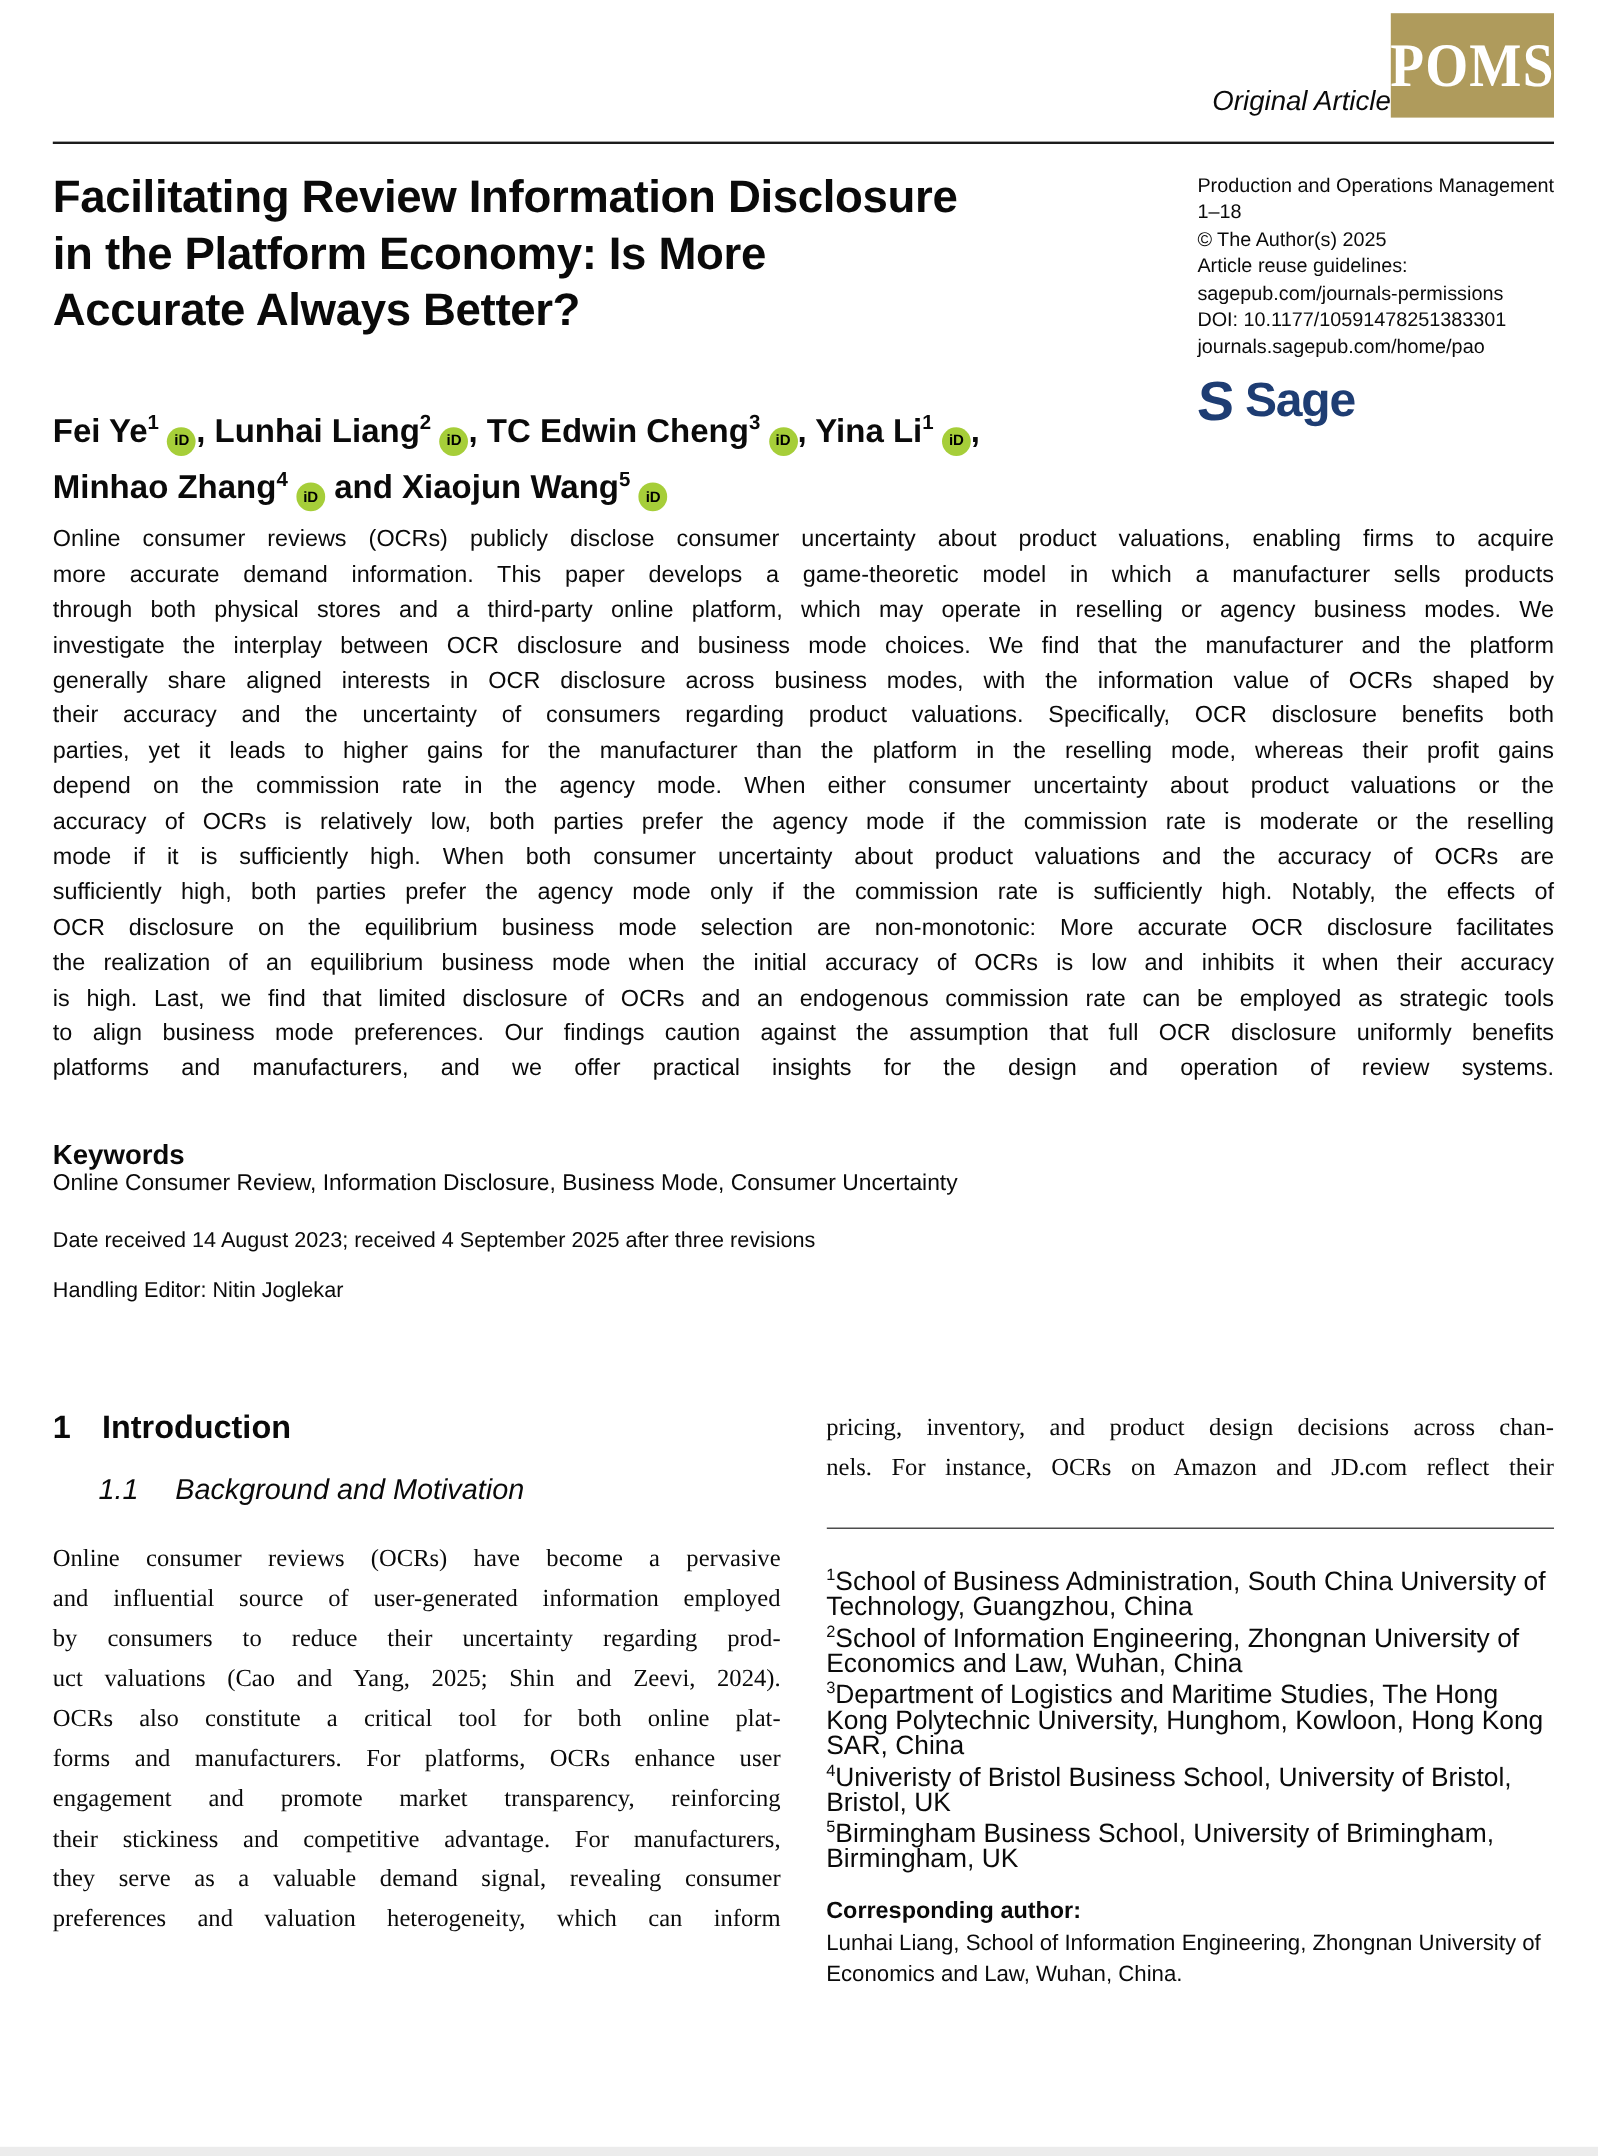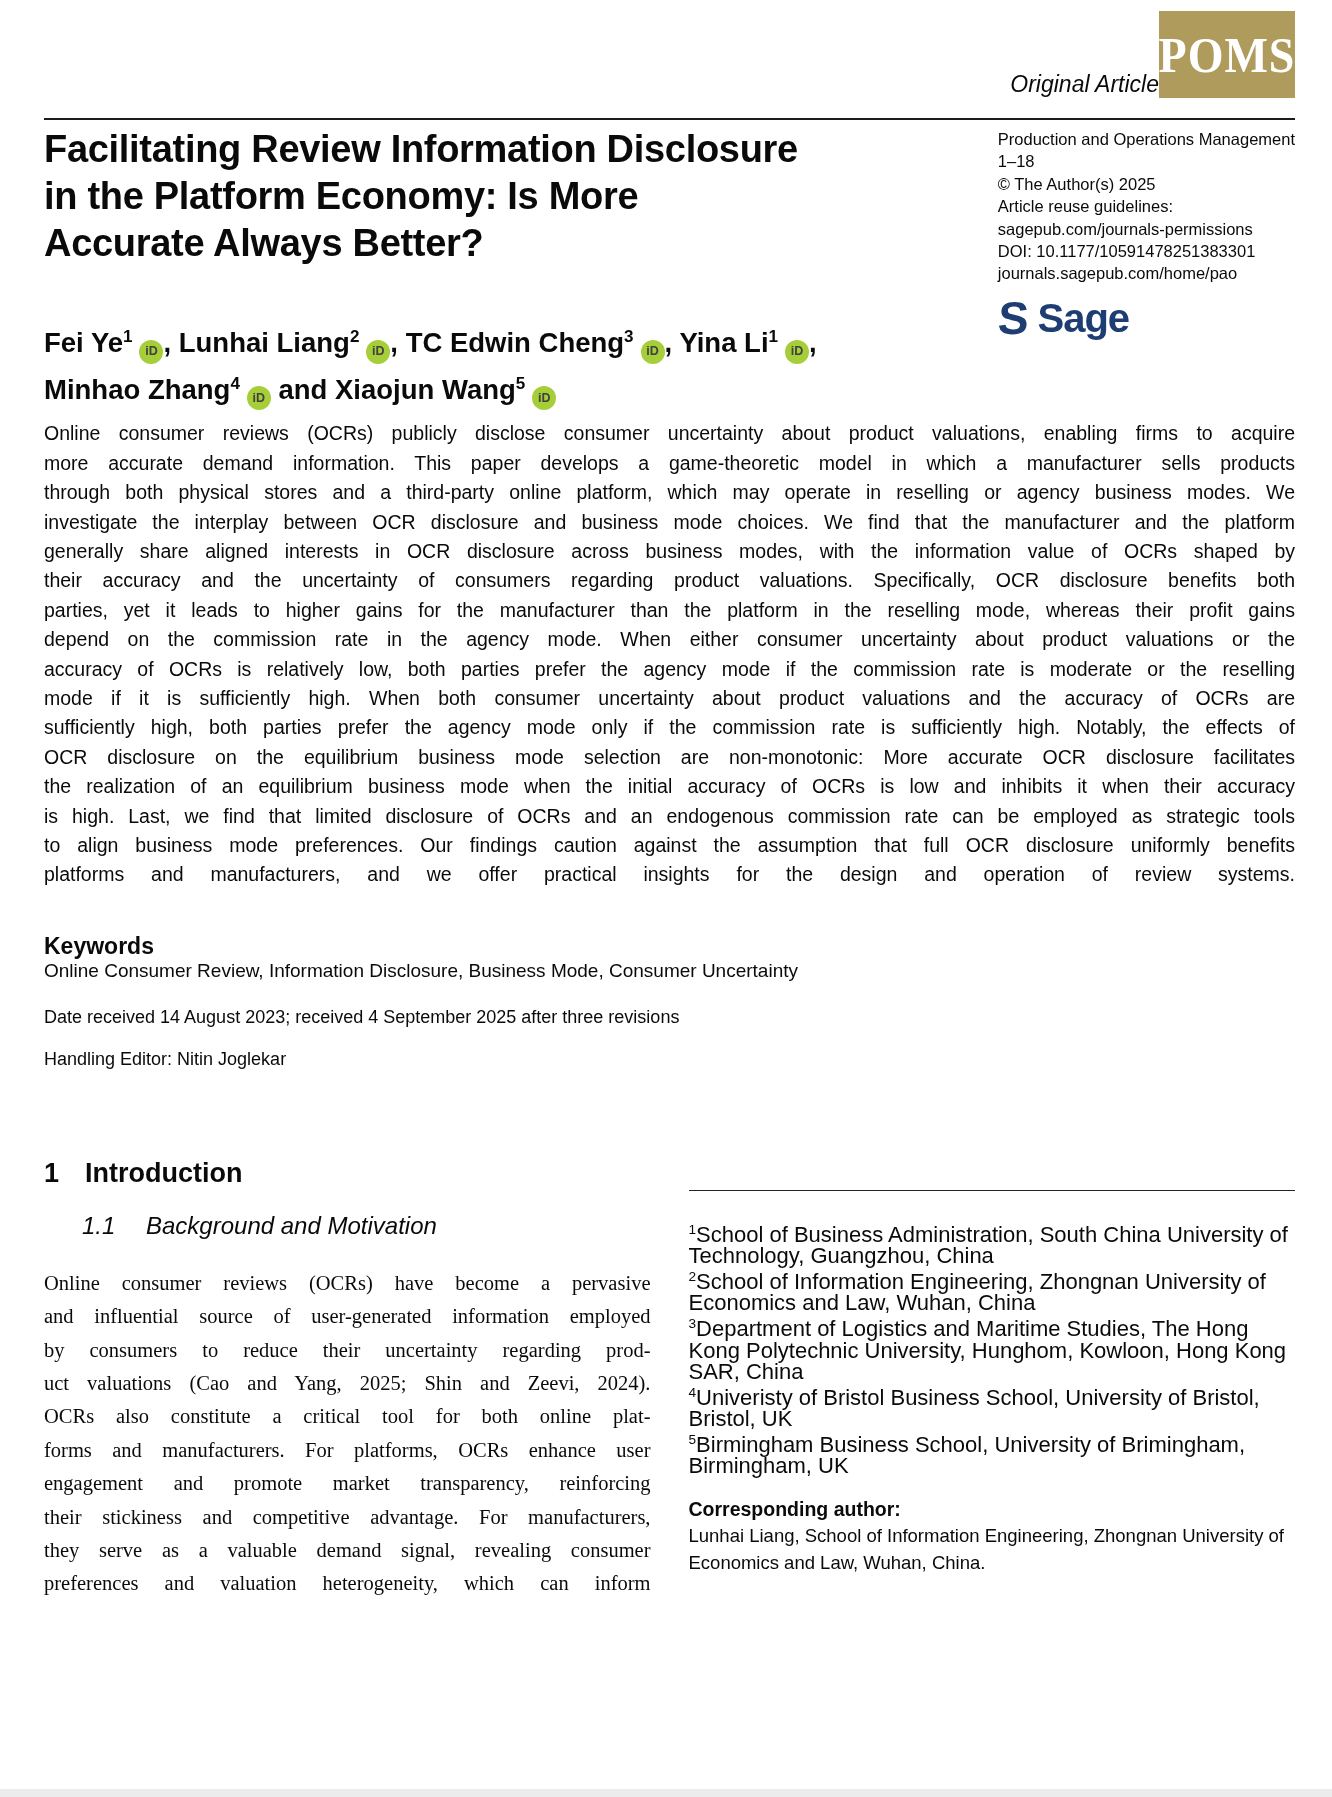--- a/index.html
+++ b/index.html
@@ -21,36 +21,36 @@
     background:var(--poms_gold, #AF9B5C);
     display:flex; align-items:center; justify-content:center;
   }
   .poms-text {
     font-family:"Liberation Serif", serif; font-weight:700;
     font-size:46px; color:#ffffff; letter-spacing:1px; transform:scaleY(1.12);
   }
   .top-rule { border-top:2.5px solid #1c1c1c; margin-top:20px; }
 
   
-  .title-row { display:flex; justify-content:space-between; margin-top:6px;gap:18px; }
+  .title-row { display:flex; justify-content:space-between; margin-top:22px;gap:18px; }
   .title-left { width:960px; }
   .article-title { font-size:38px; font-weight:700; line-height:47px; letter-spacing:-0.3px; }
   .journal-col { width:302px; }
   .journal-info { font-size:16.5px; line-height:22.4px; padding-top:2px; }
   .journal-info div { white-space:nowrap; }
   .sage-logo { margin-top:10px; display:flex; align-items:center; }
   .sage-s { font-size:46px; font-weight:800; color:var(--sage_navy,#1E3D73); line-height:1; transform:skewX(-4deg); }
   .sage-word { font-size:40px; font-weight:700; color:var(--sage_navy,#1E3D73); margin-left:9px; letter-spacing:-1px; line-height:1; }
 
   
   .authors { margin-top:50px; font-size:27.5px; font-weight:700; line-height:39px; }
   .authors sup { font-size:62%; }
   .orcid {
     display:inline-flex; width:24px; height:24px; border-radius:50%;
-    background:var(--orcid_green,#A6CE39); color:#404040;
+    background:var(--orcid_green,#A6CE39); color:#000000;
     align-items:center; justify-content:center;
     font-size:12.5px; font-weight:700; margin-left:7px; vertical-align:-3px;
   }
 
   
   .abstract-heading { margin-top:147px; font-size:23px; font-weight:700; }
   .abstract-body { margin-top:9px; font-size:19.5px; line-height:29.4px; }
   .jline { text-align:justify; text-align-last:justify; white-space:normal; }
   .jline-last { text-align:left; }
 
@@ -169,20 +169,24 @@
         <div class="jline">OCRs also constitute a critical tool for both online plat-</div>
         <div class="jline">forms and manufacturers. For platforms, OCRs enhance user</div>
         <div class="jline">engagement and promote market transparency, reinforcing</div>
         <div class="jline">their stickiness and competitive advantage. For manufacturers,</div>
         <div class="jline">they serve as a valuable demand signal, revealing consumer</div>
         <div class="jline">preferences and valuation heterogeneity, which can inform</div>
       </div>
     </div>
 
     <div class="col-right">
+      <div class="serif-para">
+        <div class="jline">pricing, inventory, and product design decisions across chan-</div>
+        <div class="jline">nels. For instance, OCRs on Amazon and JD.com reflect their</div>
+      </div>
       <div class="fn-rule"></div>
       <div class="footnotes">
         <div><sup>1</sup><span>School of Business Administration, South China University of Technology, Guangzhou, China</span></div>
         <div><sup>2</sup><span>School of Information Engineering, Zhongnan University of Economics and Law, Wuhan, China</span></div>
         <div><sup>3</sup><span>Department of Logistics and Maritime Studies, The Hong Kong Polytechnic University, Hunghom, Kowloon, Hong Kong SAR, China</span></div>
         <div><sup>4</sup><span>Univeristy of Bristol Business School, University of Bristol, Bristol, UK</span></div>
         <div><sup>5</sup><span>Birmingham Business School, University of Brimingham, Birmingham, UK</span></div>
       </div>
       <div class="corresponding">
         <div class="corresponding-heading">Corresponding author:</div>

